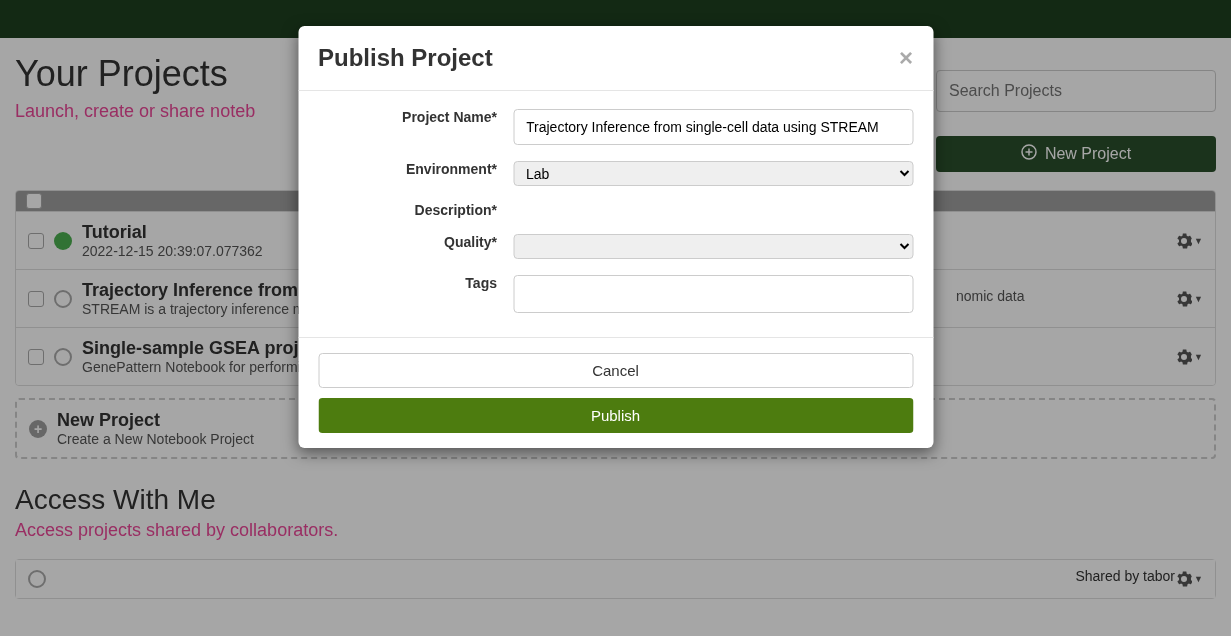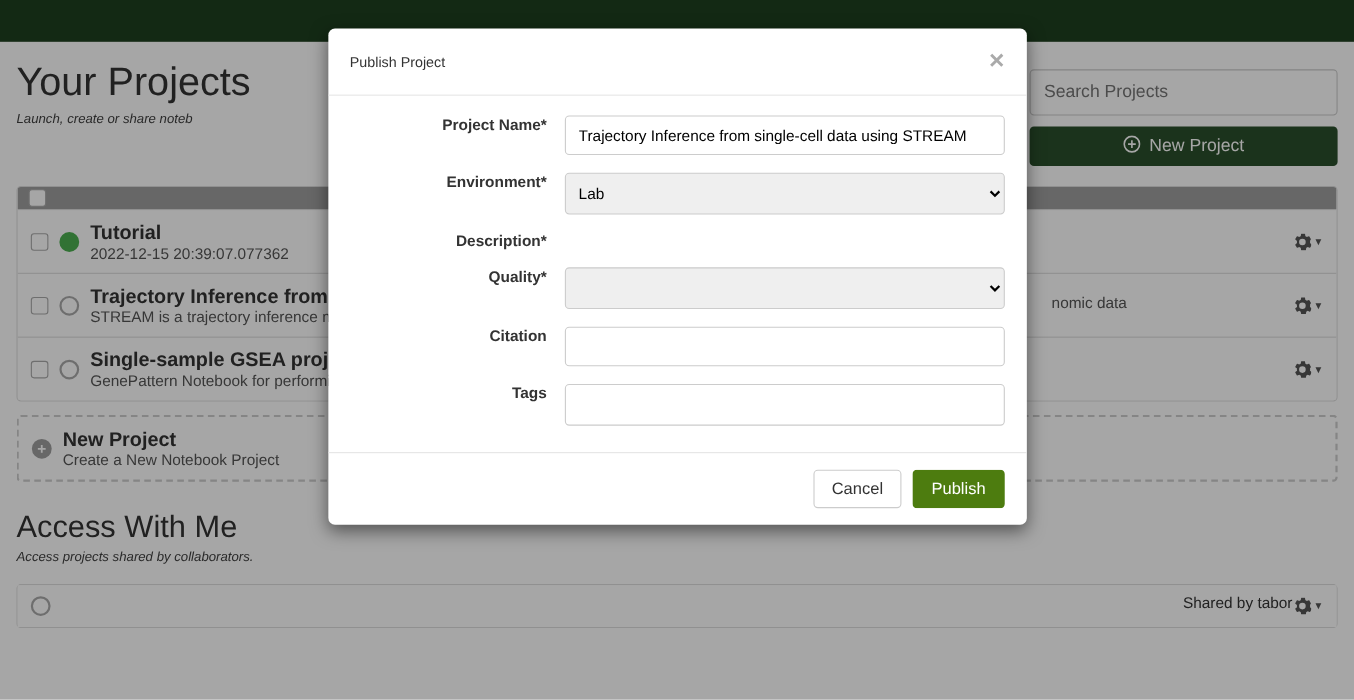--- a/index.html
+++ b/index.html
@@ -25,24 +25,23 @@
     }
 
     h1 {
       font-size: 36px;
       font-weight: 500;
       margin-bottom: 6px;
       color: #333;
     }
 
     .subtitle {
-      font-size: 12px;
-      color: #404040;
+      font-size: 18px;
+      color: #ec4899;
       margin-bottom: 18px;
-      font-style: italic;
     }
 
     .toolbar {
       display: flex;
       justify-content: flex-end;
       gap: 10px;
       margin-bottom: 8px;
       margin-top: -70px;
     }
 
@@ -63,21 +62,21 @@
       border: none;
       border-radius: 4px;
       font-size: 16px;
       cursor: pointer;
       display: flex;
       align-items: center;
       justify-content: center;
       gap: 8px;
     }
 
-    .toolbar-right { display:flex; flex-direction:column; gap:10px; align-items:flex-start; }
+    .toolbar-right { display:flex; flex-direction:column; gap:24px; align-items:flex-start; }
 
     .section-spacer { height: 10px; }
 
     .projects-table {
       border: 1px solid #ddd;
       border-radius: 4px;
       overflow: hidden;
     }
 
     .table-header {
@@ -197,22 +196,22 @@
       z-index: 20;
     }
     .modal-header {
       padding: 18px 20px;
       border-bottom: 1px solid #e5e5e5;
       display: flex;
       justify-content: space-between;
       align-items: center;
     }
     .modal-title {
-      font-size: 13px;
-      font-weight: 400;
+      font-size: 24px;
+      font-weight: 700;
     }
     .close-x {
       color: #aaa;
       font-size: 24px;
       font-weight: 700;
       cursor: pointer;
       line-height: 1;
     }
     .modal-body {
       padding: 18px 20px 24px 20px;
@@ -233,33 +232,34 @@
       flex: 1;
       height: 36px;
       border: 1px solid #ccc;
       border-radius: 4px;
       padding: 0 12px;
       font-size: 14px;
       background: #fff;
     }
     .form-select {
       flex: 1;
-      height: 38px;
+      height: 25px;
       border: 1px solid #ccc;
       border-radius: 4px;
       padding: 0 8px;
       font-size: 14px;
       background: #efefef;
     }
     .modal-footer {
       padding: 15px 20px;
       border-top: 1px solid #e5e5e5;
       display: flex;
       justify-content: flex-end;
       gap: 10px;
+      flex-direction: column;
     }
     .btn {
       padding: 8px 16px;
       border-radius: 4px;
       font-size: 15px;
       cursor: pointer;
       border: 1px solid transparent;
     }
     .btn-default {
       background: #fff;
@@ -397,24 +397,20 @@
     </div>
     <div class="form-row">
       <div class="form-label">Description*</div>
     </div>
     <div class="form-row">
       <div class="form-label">Quality*</div>
       <select class="form-select">
         <option></option>
       </select>
     </div>
-    <div class="form-row">
-      <div class="form-label">Citation</div>
-      <input class="form-control" value="" style="">
-    </div>
     <div class="form-row" style="margin-bottom:0">
       <div class="form-label">Tags</div>
       <input class="form-control" style="height: 38px;" value="">
     </div>
   </div>
   <div class="modal-footer">
     <button class="btn btn-default">Cancel</button>
     <button class="btn btn-warning">Publish</button>
   </div>
 </div>

